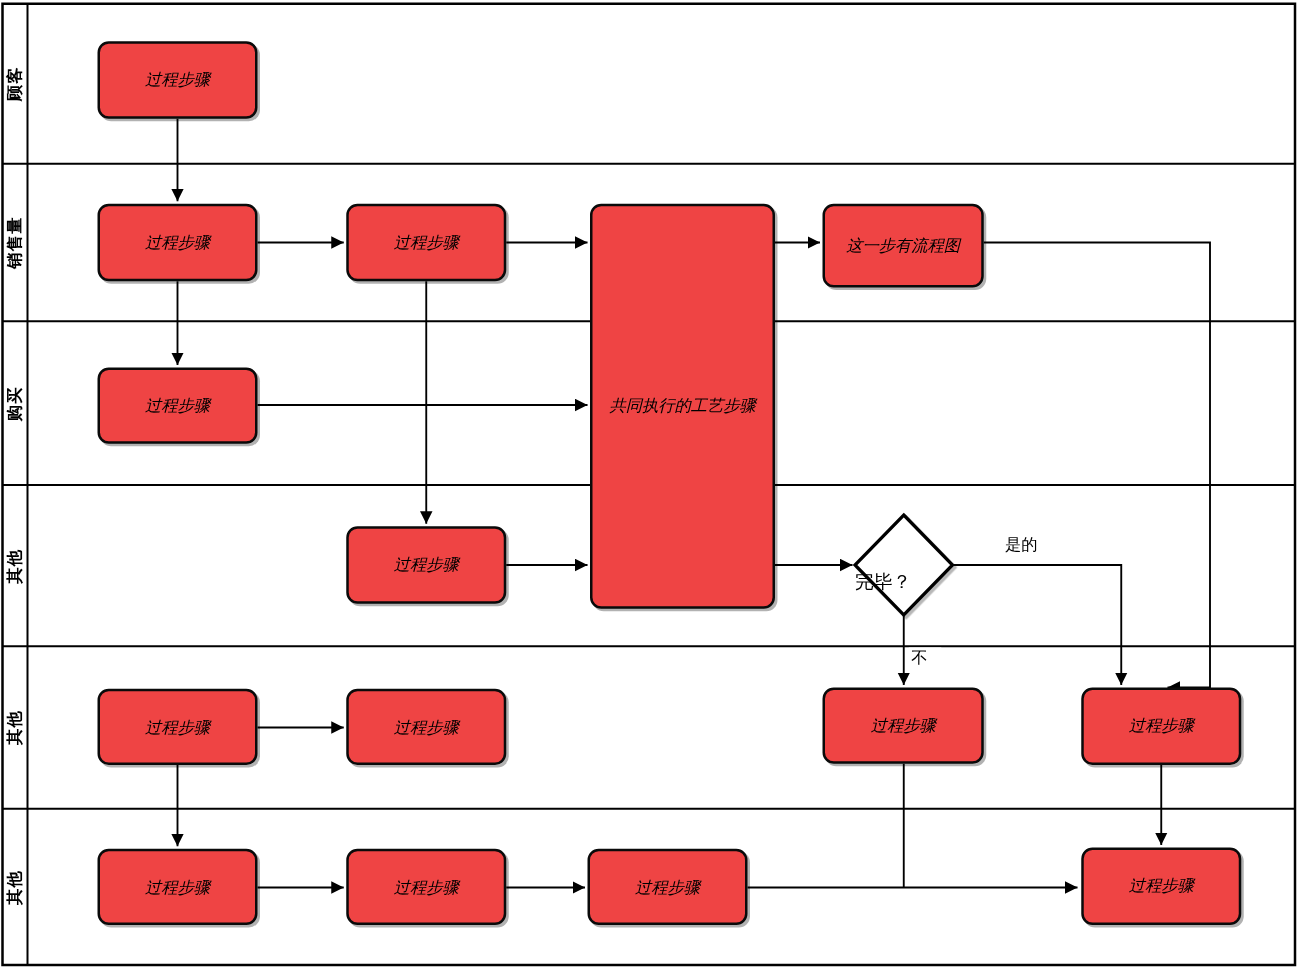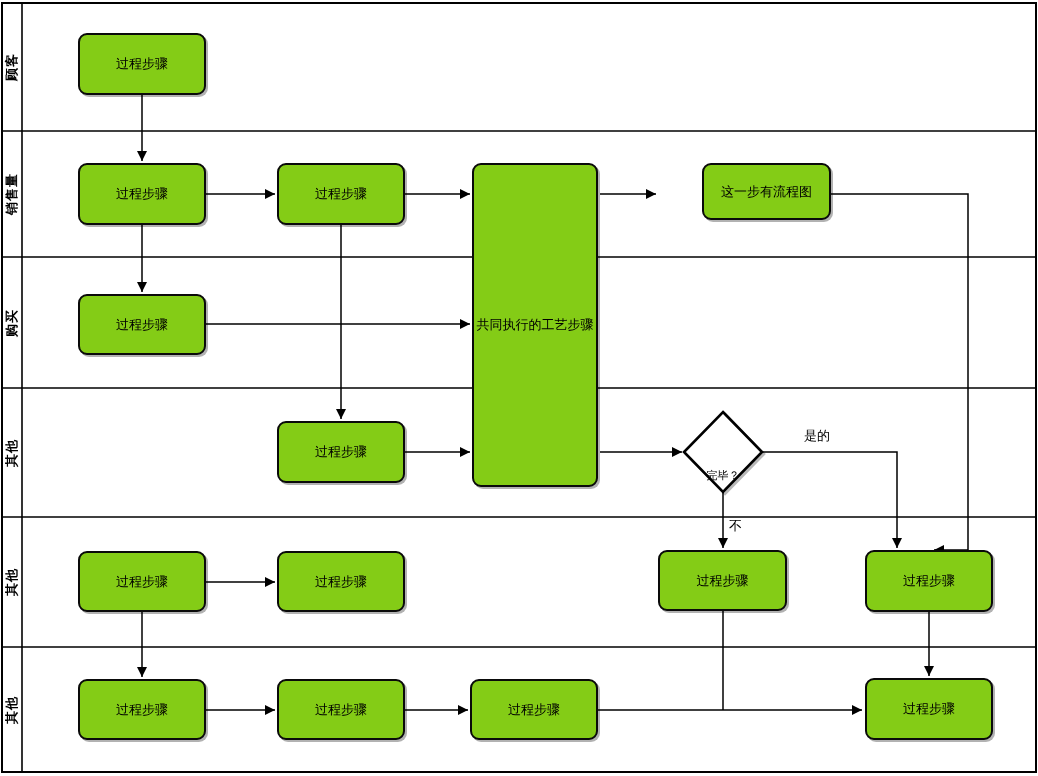--- a/index.html
+++ b/index.html
@@ -37,31 +37,32 @@
     fill: none;
   }
   .diamond {
     stroke: #000000;
     stroke-width: 2.6;
     fill: #ffffff;
     filter: drop-shadow(2px 2px 0 rgba(0,0,0,0.28));
   }
   .node {
     position: absolute;
-    background: #84cc16;
+    background: #ef4444;
     border: 2.4px solid #0a0a0a;
     border-radius: 9px;
     box-shadow: 2px 2px 0 rgba(0,0,0,0.30);
     display: flex;
     align-items: center;
     justify-content: center;
     font-size: 13px;
     color: #000000;
     text-align: center;
     box-sizing: border-box;
+    font-style: italic;
   }
   .lane-label {
     position: absolute;
     left: 2px;
     width: 20px;
     display: flex;
     align-items: center;
     justify-content: center;
   }
   .lane-label span {
@@ -76,24 +77,23 @@
     position: absolute;
     font-size: 13px;
     color: #000000;
     background: #ffffff;
     padding: 0 2px;
     line-height: 16px;
   }
   .diamond-label {
     position: absolute;
     left: 684px;
-    top: 468px;
+    top: 456px;
     width: 78px;
-    text-align: center;
-    font-size: 11px;
+    font-size: 15px;
     color: #000000;
   }
 </style>
 </head>
 <body>
 
 <div id="canvas">
 
   <svg id="wires" viewBox="0 0 1038 776">
     <defs>
@@ -152,22 +152,22 @@
   <div class="lane-label" style="top:517px;height:130px;">
       <span>其他</span>
     </div>
   <div class="lane-label" style="top:647px;height:125px;">
       <span>其他</span>
     </div>
 
   <div class="node" style="left:78px;top:33px;width:128px;height:62px;">过程步骤</div>
   <div class="node" style="left:78px;top:163px;width:128px;height:62px;">过程步骤</div>
   <div class="node" style="left:277px;top:163px;width:128px;height:62px;">过程步骤</div>
-  <div class="node" style="left:472px;top:163px;width:126px;height:324px;">共同执行的工艺步骤</div>
-  <div class="node" style="left:658px;top:163px;width:129px;height:57px;margin-left:44px;">这一步有流程图</div>
+  <div class="node" style="left:472px;top:163px;width:148px;height:324px;">共同执行的工艺步骤</div>
+  <div class="node" style="left:658px;top:163px;width:129px;height:67px;">这一步有流程图</div>
   <div class="node" style="left:78px;top:294px;width:128px;height:61px;">过程步骤</div>
   <div class="node" style="left:277px;top:421px;width:128px;height:62px;">过程步骤</div>
   <div class="node" style="left:78px;top:551px;width:128px;height:61px;">过程步骤</div>
   <div class="node" style="left:277px;top:551px;width:128px;height:61px;">过程步骤</div>
   <div class="node" style="left:658px;top:550px;width:129px;height:61px;">过程步骤</div>
   <div class="node" style="left:865px;top:550px;width:128px;height:62px;">过程步骤</div>
   <div class="node" style="left:78px;top:679px;width:128px;height:61px;">过程步骤</div>
   <div class="node" style="left:277px;top:679px;width:128px;height:61px;">过程步骤</div>
   <div class="node" style="left:470px;top:679px;width:128px;height:61px;">过程步骤</div>
   <div class="node" style="left:865px;top:678px;width:128px;height:62px;">过程步骤</div>

